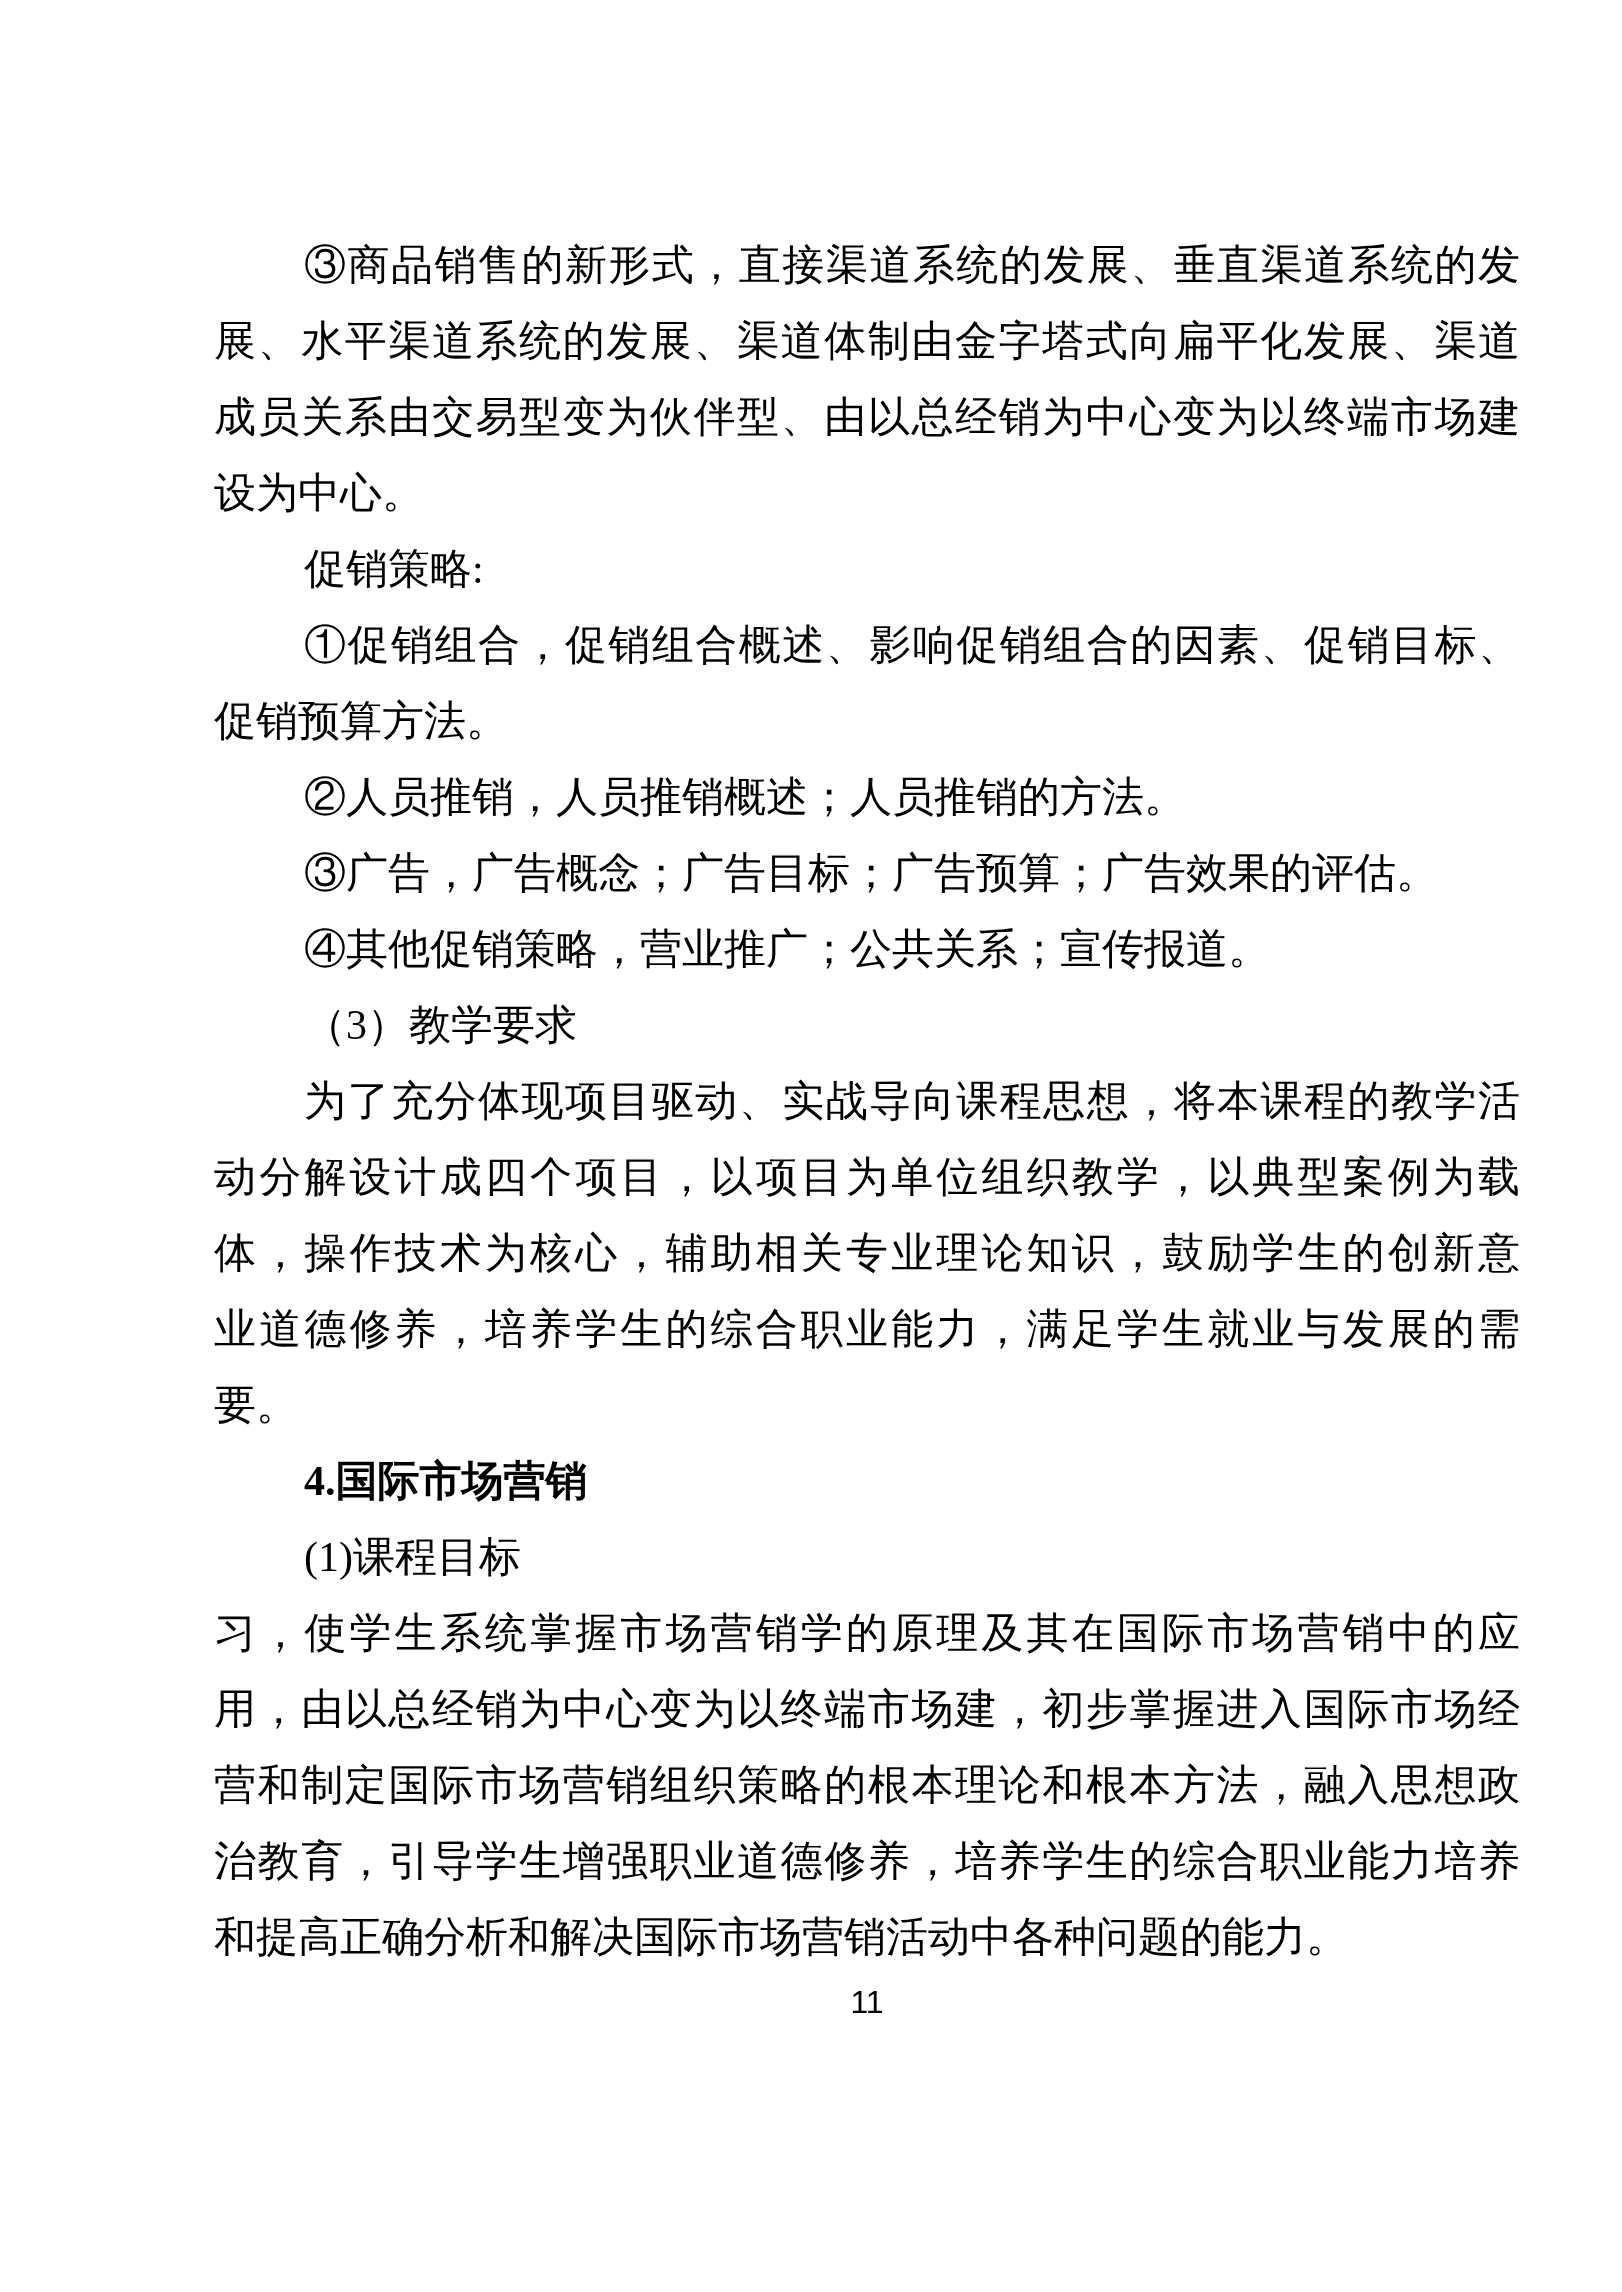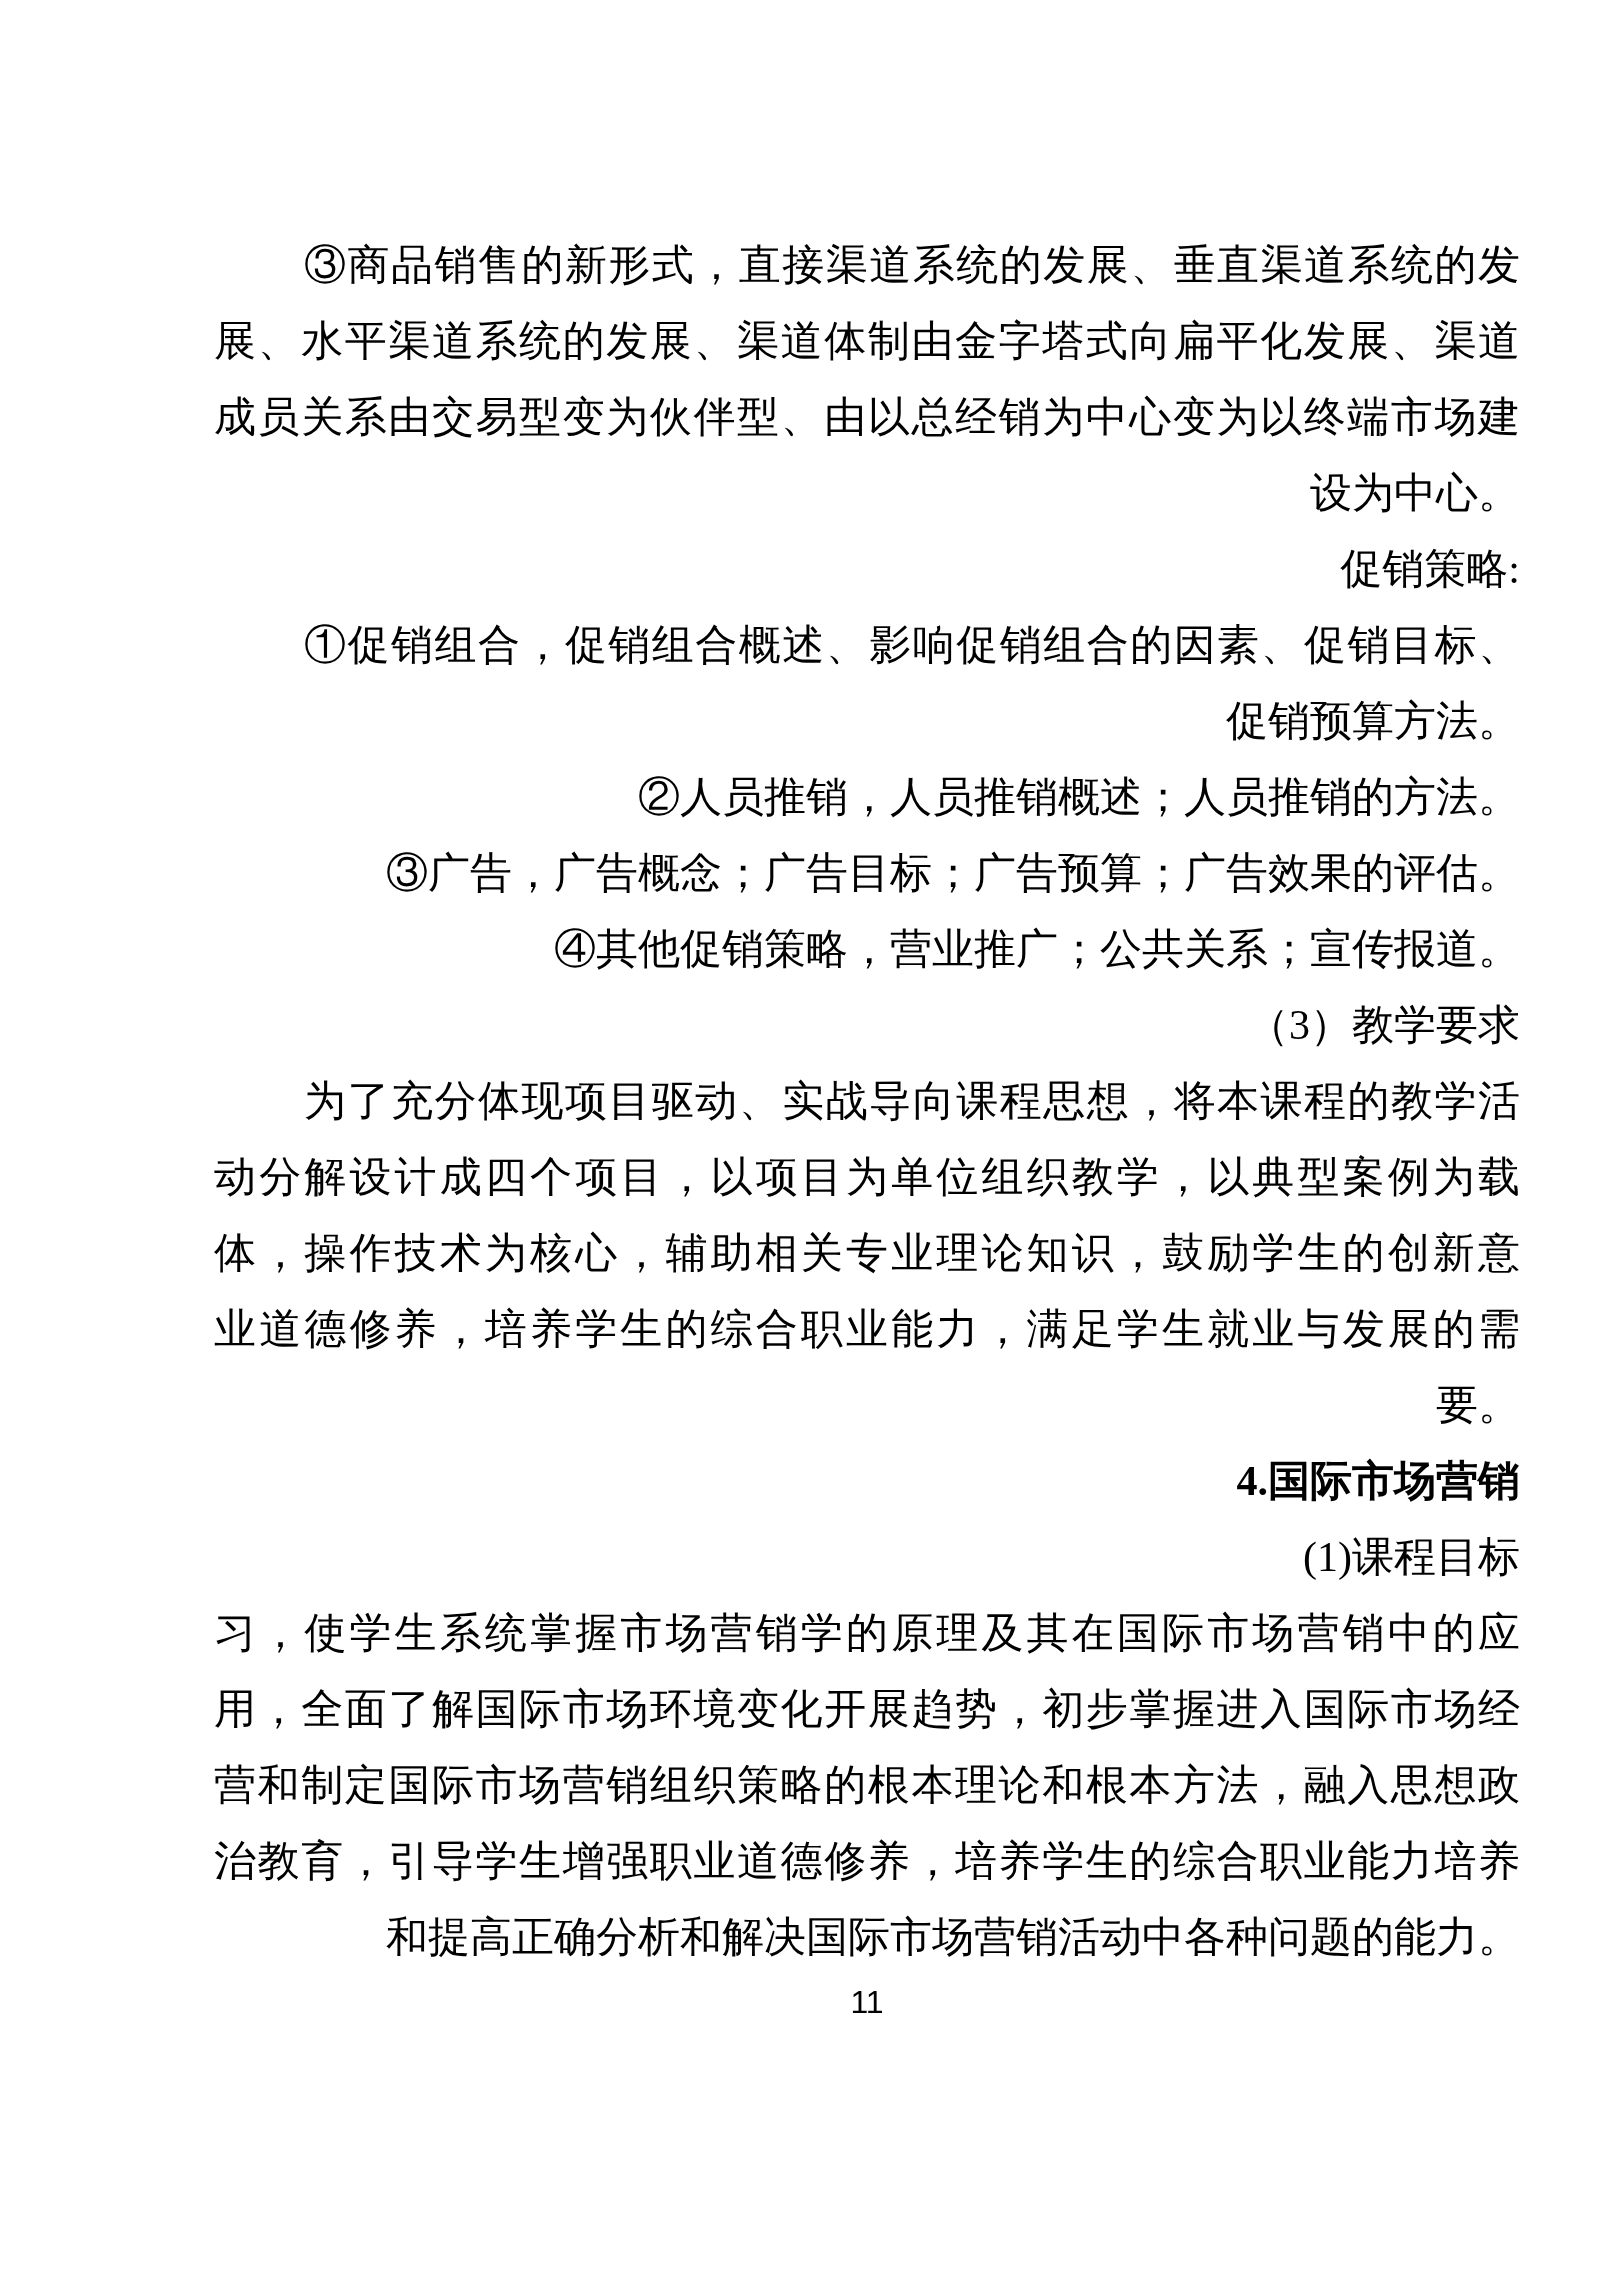--- a/index.html
+++ b/index.html
@@ -19,21 +19,21 @@
     position: absolute;
     left: 214px;
     top: 227px;
     width: 1306px;
   }
   .line {
     font-size: 42px;
     line-height: 76px;
     height: 76px;
     overflow: hidden;
-    text-align: right;
+    text-align: left;
     white-space: normal;
   }
   .line.justify {
     text-align: justify;
     text-align-last: justify;
     text-justify: inter-character;
   }
   .line.indent {
     padding-left: 90px;
   }
@@ -66,21 +66,21 @@
         <div class="line indent">④其他促销策略，营业推广；公共关系；宣传报道。</div>
         <div class="line indent">（3）教学要求</div>
         <div class="line indent justify">为了充分体现项目驱动、实战导向课程思想，将本课程的教学活</div>
         <div class="line justify">动分解设计成四个项目，以项目为单位组织教学，以典型案例为载</div>
         <div class="line justify">体，操作技术为核心，辅助相关专业理论知识，鼓励学生的创新意</div>
         <div class="line justify">业道德修养，培养学生的综合职业能力，满足学生就业与发展的需</div>
         <div class="line">要。</div>
         <div class="line indent bold">4.国际市场营销</div>
         <div class="line indent">(1)课程目标</div>
         <div class="line justify">习，使学生系统掌握市场营销学的原理及其在国际市场营销中的应</div>
-        <div class="line justify">用，全面了解国际市场环境变化开展趋势，初步掌握进入国际市场经</div>
+        <div class="line justify">用，由以总经销为中心变为以终端市场建，初步掌握进入国际市场经</div>
         <div class="line justify">营和制定国际市场营销组织策略的根本理论和根本方法，融入思想政</div>
         <div class="line justify">治教育，引导学生增强职业道德修养，培养学生的综合职业能力培养</div>
         <div class="line">和提高正确分析和解决国际市场营销活动中各种问题的能力。</div>
       </div>
     <div class="page-number">11</div>
   </div>
 </div>
 
 
 </body></html>

